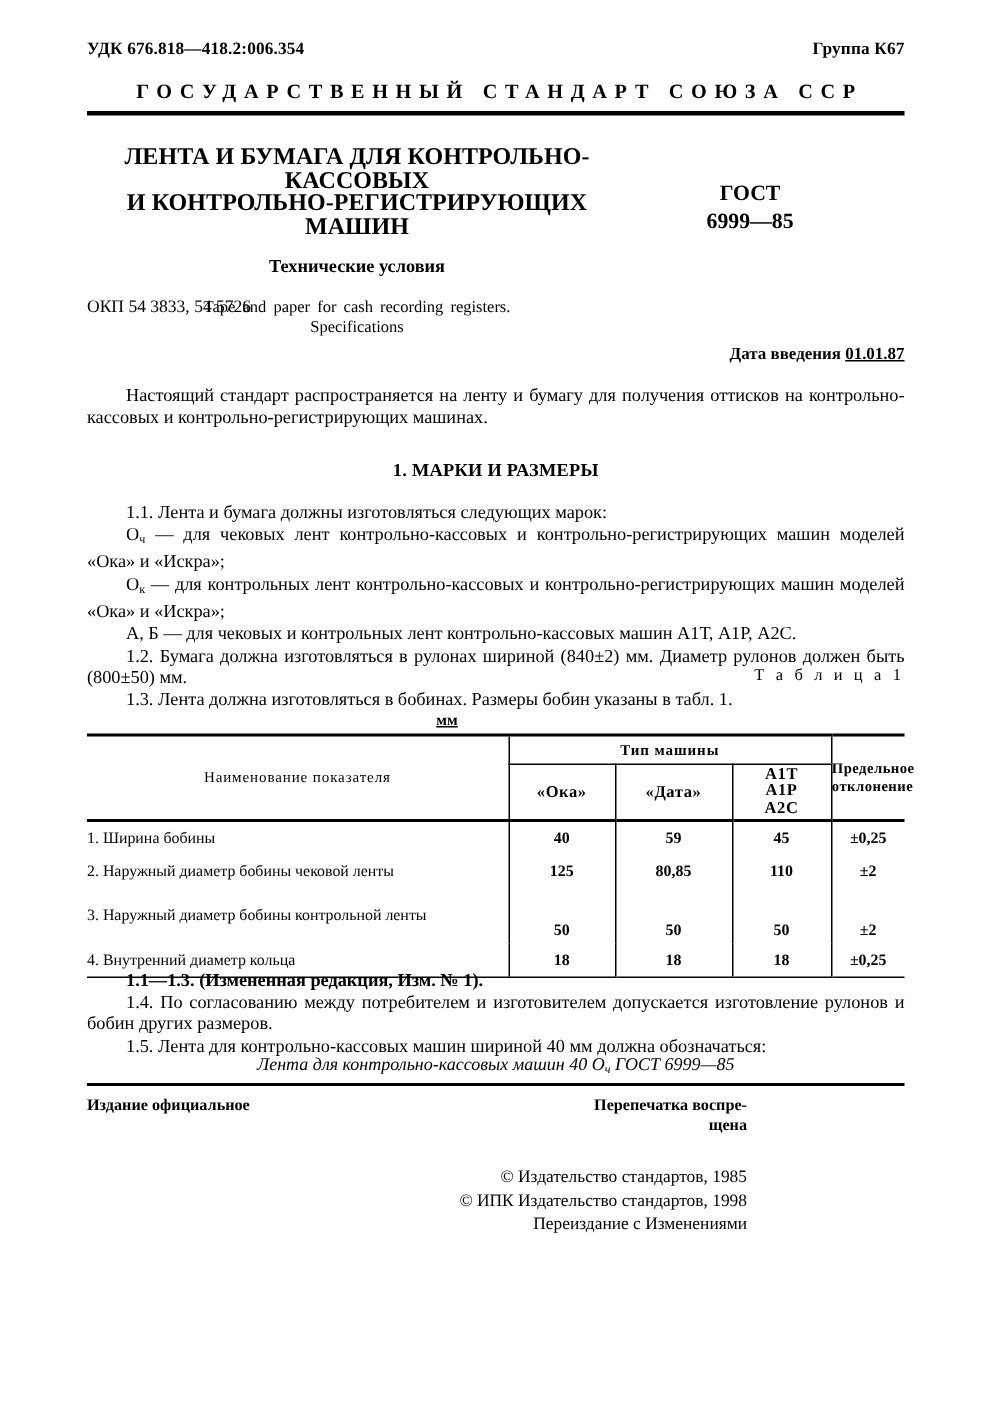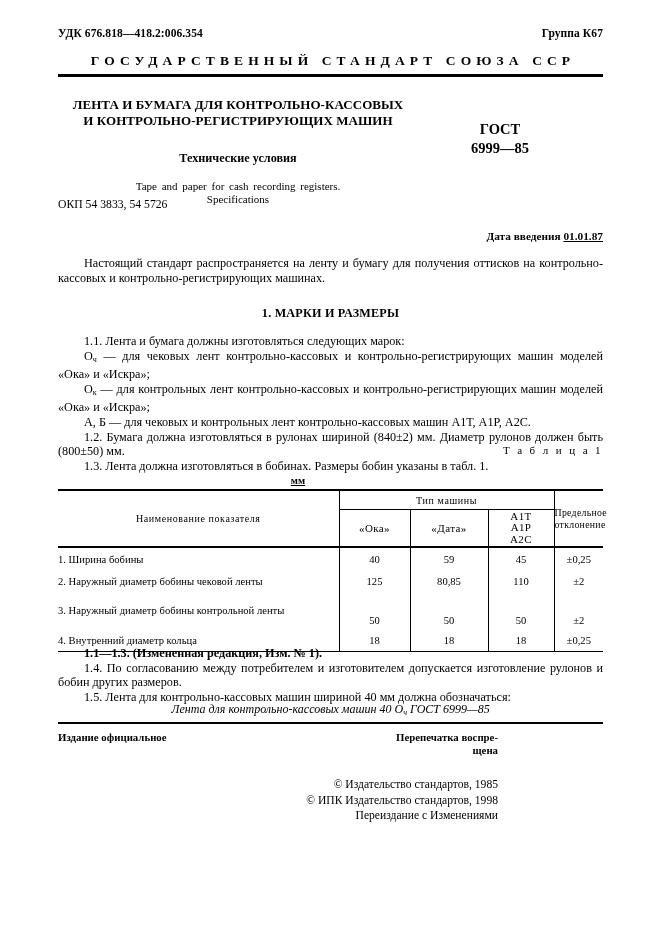--- a/index.html
+++ b/index.html
@@ -54,29 +54,29 @@
   }
 
   
   .title-block {
     position: absolute;
     left: 58px; top: 97px;
     width: 360px;
     text-align: center;
   }
   .title-main {
-    font-size: 13px;
+    font-size: 16px;
     font-weight: bold;
     line-height: 15.5px;
     letter-spacing: 0.05px;
   }
   .title-sub {
     font-size: 12.2px;
     font-weight: bold;
-    margin-top: 23px;
+    margin-top: 11px;
   }
   .title-en {
     margin-top: 14px;
     font-size: 11px;
     line-height: 13px;
     word-spacing: 2px;
   }
 
   .gost-number {
     position: absolute;
@@ -170,21 +170,21 @@
     width: 545px;
     border-collapse: collapse;
     font-size: 10.5px;
     table-layout: fixed;
   }
   table.spec td {
     padding: 0;
     vertical-align: middle;
   }
   .rule-thick { border-top: 2.4px solid #000 !important; }
-  .v-left  { border-left: 1.1px solid #000; }
+  .v-left  { border-left: 1.1px solid #000; font-weight: bold; }
 
   .th-name {
     text-align: center;
     font-size: 10px;
     letter-spacing: 0.6px;
     height: 54px;
   }
   .th-type {
     text-align: center;
     font-size: 10px;

